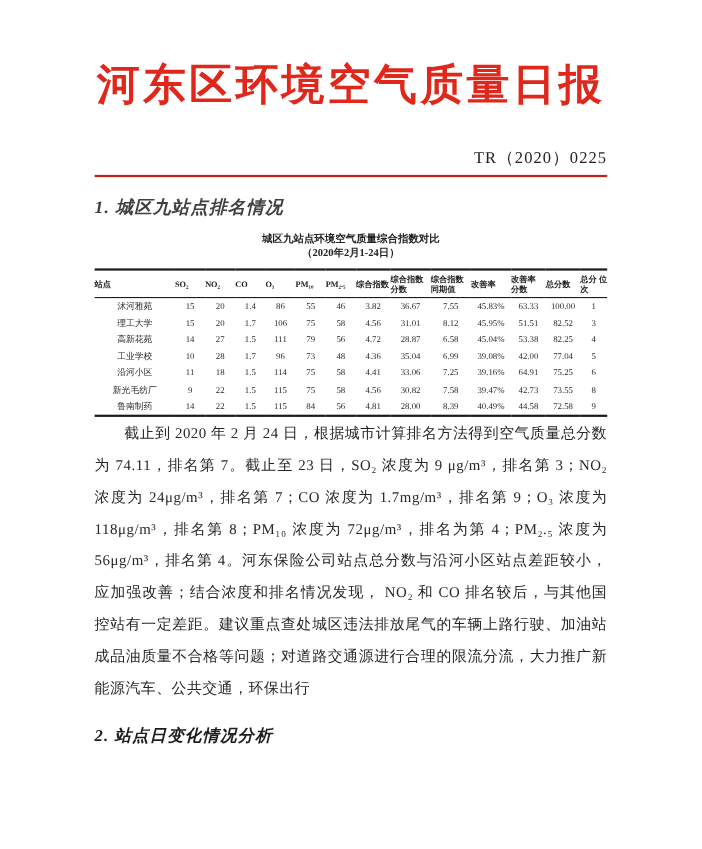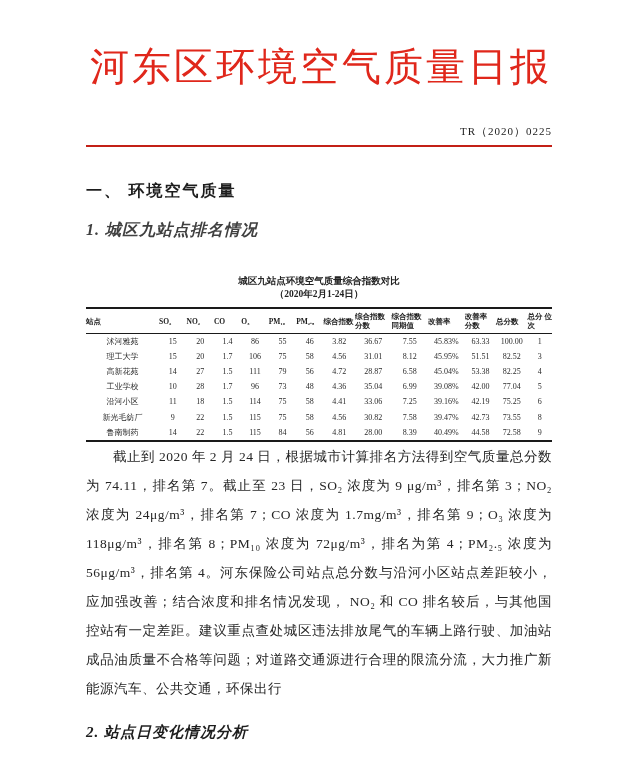--- a/index.html
+++ b/index.html
@@ -8,33 +8,33 @@
     background:#ffffff;
     font-family:"Liberation Serif","DejaVu Serif",serif;
     color:#2e2e2e;
     overflow:hidden;
     position:relative;
   }
   .page{padding:18px 86px 0 86px;width:466px;}
 
   
   .masthead-title{
-    margin-top:22px;
-    text-align:right;
+    margin-top:32px;
+    text-align:center;
     font-size:39px;
-    font-weight:normal;
+    font-weight:bold;
     color:#e0271b;
     letter-spacing:3px;
     white-space:nowrap;
     font-family:"Liberation Serif","DejaVu Serif",serif;
   }
   .doc-number{
     margin-top:30px;
     text-align:right;
-    font-size:11px;
+    font-size:15px;
     color:#222;
     letter-spacing:1px;
   }
   .red-rule{
     margin-top:6px;
     border:none;
     border-top:2.5px solid #c32017;
     width:100%;
   }
 
@@ -50,21 +50,21 @@
   .h2{
     margin-top:18px;
     font-size:16px;
     font-weight:bold;
     color:#404040;
     letter-spacing:1px;
     font-style:italic;
   }
 
   
-  .table-wrap{margin-top:34px;}
+  .table-wrap{margin-top:12px;}
   .table-title{
     text-align:center;
     font-size:9.5px;
     font-weight:bold;
     color:#222;
     line-height:13px;
   }
   table.rank{
     margin-top:6px;
     width:100%;
@@ -120,21 +120,20 @@
 <body>
 
 <div class="page">
 
   <div class="masthead-title">河东区环境空气质量日报</div>
 
   <div class="doc-number">TR（2020）0225</div>
 
   <hr class="red-rule">
 
-  <div class="h1">一、  环境空气质量</div>
 
   <div class="h2">1. 城区九站点排名情况</div>
 
   <div class="table-wrap">
     <div class="table-title">城区九站点环境空气质量综合指数对比</div>
     <div class="table-title">（2020年2月1-24日）</div>
 
     <table class="rank">
       <colgroup>
         <col class="c-station">
@@ -240,21 +239,21 @@
             <td>11</td>
             <td>18</td>
             <td>1.5</td>
             <td>114</td>
             <td>75</td>
             <td>58</td>
             <td>4.41</td>
             <td>33.06</td>
             <td>7.25</td>
             <td>39.16%</td>
-            <td>42.19</td>
+            <td>64.91</td>
             <td>75.25</td>
             <td>6</td>
           </tr>
           <tr>
             <td>新光毛纺厂</td>
             <td>9</td>
             <td>22</td>
             <td>1.5</td>
             <td>115</td>
             <td>75</td>

